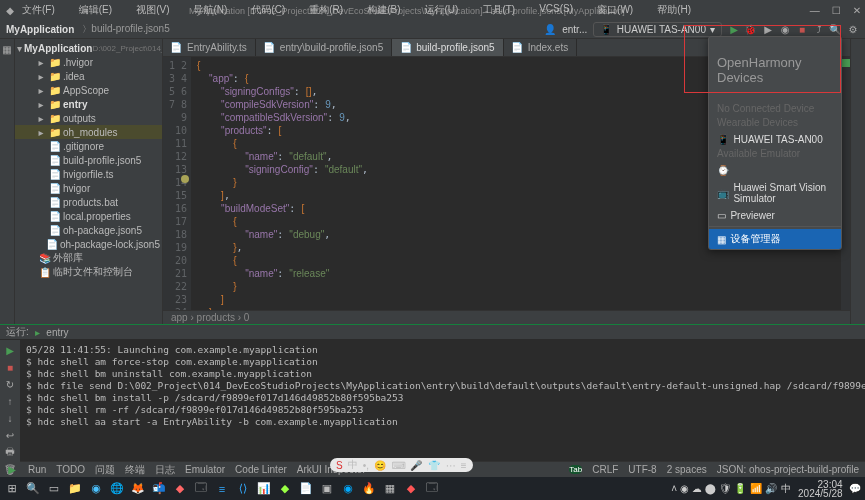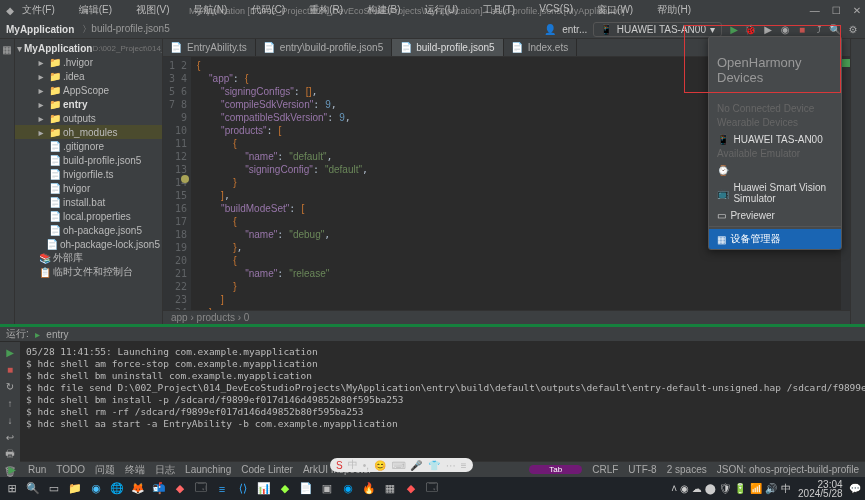--- a/index.html
+++ b/index.html
@@ -44,36 +44,36 @@
 .right-strip{width:15px;background:#3c3f41;border-left:1px solid #323232}
 .err-strip{width:10px;background:#313335;border-left:1px solid #2b2b2b;position:relative}
 .err-ok{position:absolute;top:2px;left:1px;width:8px;height:8px;background:#499c54}
 .popup{position:absolute;top:36px;right:23px;width:134px;background:#46494b;border:1px solid #555;box-shadow:0 2px 8px rgba(0,0,0,.5);z-index:100;border-radius:3px;overflow:hidden}
 .popup-hdr{color:#999;font-size:13px;padding:18px 8px;text-transform:none}
 .popup-sub{color:#666;font-size:10px;padding:0 8px 3px}
 .popup-item{padding:3px 8px;color:#ddd;font-size:9px;display:flex;align-items:center;gap:4px}
 .popup-item.sel{background:#1a65b3;color:#fff}
 .popup-div{height:1px;background:#555;margin:2px 0}
 .redbox{position:absolute;top:25px;right:24px;width:157px;height:68px;border:1.5px solid #d9383a;z-index:101;pointer-events:none}
-.bottom-panel{height:137px;background:#2b2b2b;border-top:3px solid #15803d;display:flex}
+.bottom-panel{height:137px;background:#2b2b2b;border-top:1px solid #15803d;display:flex}
 .bp-strip{width:15px;background:#3c3f41;display:flex;flex-direction:column;align-items:center;padding-top:4px;gap:6px}
 .bp-main{flex:1;display:flex;flex-direction:column}
 .bp-head{height:16px;background:#3c3f41;display:flex;align-items:center;padding:0 6px;color:#aaa;font-size:10px;border-bottom:1px solid #2b2b2b}
 .bp-head .spacer{flex:1}
 .bp-body{flex:1;display:flex}
 .bp-icons{width:20px;background:#3c3f41;display:flex;flex-direction:column;align-items:center;padding-top:4px;gap:5px}
 .console{flex:1;font-family:Consolas,monospace;font-size:9.5px;line-height:12px;padding:4px 6px;color:#bbb;white-space:pre;overflow:hidden}
 .bottom-bar{height:16px;background:#3c3f41;border-top:1px solid #323232;display:flex;align-items:center;padding:0 6px;color:#aaa;font-size:9px;gap:10px}
 .bottom-bar .spacer{flex:1}
 .taskbar{height:23px;background:#1f2328;display:flex;align-items:center;padding:0 3px;gap:3px}
 .taskbar .tbico{width:18px;height:18px;display:flex;align-items:center;justify-content:center;font-size:11px}
 .taskbar .spacer{flex:1}
 .taskbar .tray{display:flex;align-items:center;gap:3px;color:#ccc;font-size:9px}
 .clock{text-align:right;line-height:9px;font-size:8.5px;padding:0 4px}
-.pill{background:#701a75;border-radius:6px;padding:0 20px;color:#fff;font-size:8px}
+.pill{background:#14532d;border-radius:6px;padding:0 0;color:#fff;font-size:8px}
 .quickbar{position:absolute;left:330px;top:458px;height:14px;background:#e8e8e8;border-radius:7px;display:flex;align-items:center;padding:0 6px;gap:5px;z-index:50}
 .quickbar span{font-size:10px}
 </style>
 </head>
 <body>
 
 <div class="titlebar">
   <span class="ico">◆</span>
   <div class="menubaritems">
     <span>文件(F)</span>
@@ -191,21 +191,21 @@
         <div class="tree-row">
           <span class="indent" style="width:18px"></span>
           <span class="ticon"></span>
           <span class="ticon">📄</span>
           <span>hvigor</span>
         </div>
         <div class="tree-row">
           <span class="indent" style="width:18px"></span>
           <span class="ticon"></span>
           <span class="ticon">📄</span>
-          <span>install.bat</span>
+          <span>products.bat</span>
         </div>
         <div class="tree-row">
           <span class="indent" style="width:18px"></span>
           <span class="ticon"></span>
           <span class="ticon">📄</span>
           <span>local.properties</span>
         </div>
         <div class="tree-row">
           <span class="indent" style="width:18px"></span>
           <span class="ticon"></span>
@@ -370,21 +370,21 @@
   </div>
 </div>
 
 <div class="bottom-bar">
   <span class="ico play">▶</span>
     <span>Run</span>
   <span>TODO</span>
   <span>问题</span>
   <span>终端</span>
   <span>日志</span>
-  <span>Launching</span>
+  <span>Emulator</span>
   <span>Code Linter</span>
   <span>ArkUI Inspector</span>
   <span class="spacer"></span>
   <span class="pill">Tab</span>
   <span>CRLF</span>
   <span>UTF-8</span>
   <span>2 spaces</span>
   <span>JSON: ohos-project-build-profile</span>
 </div>
 

